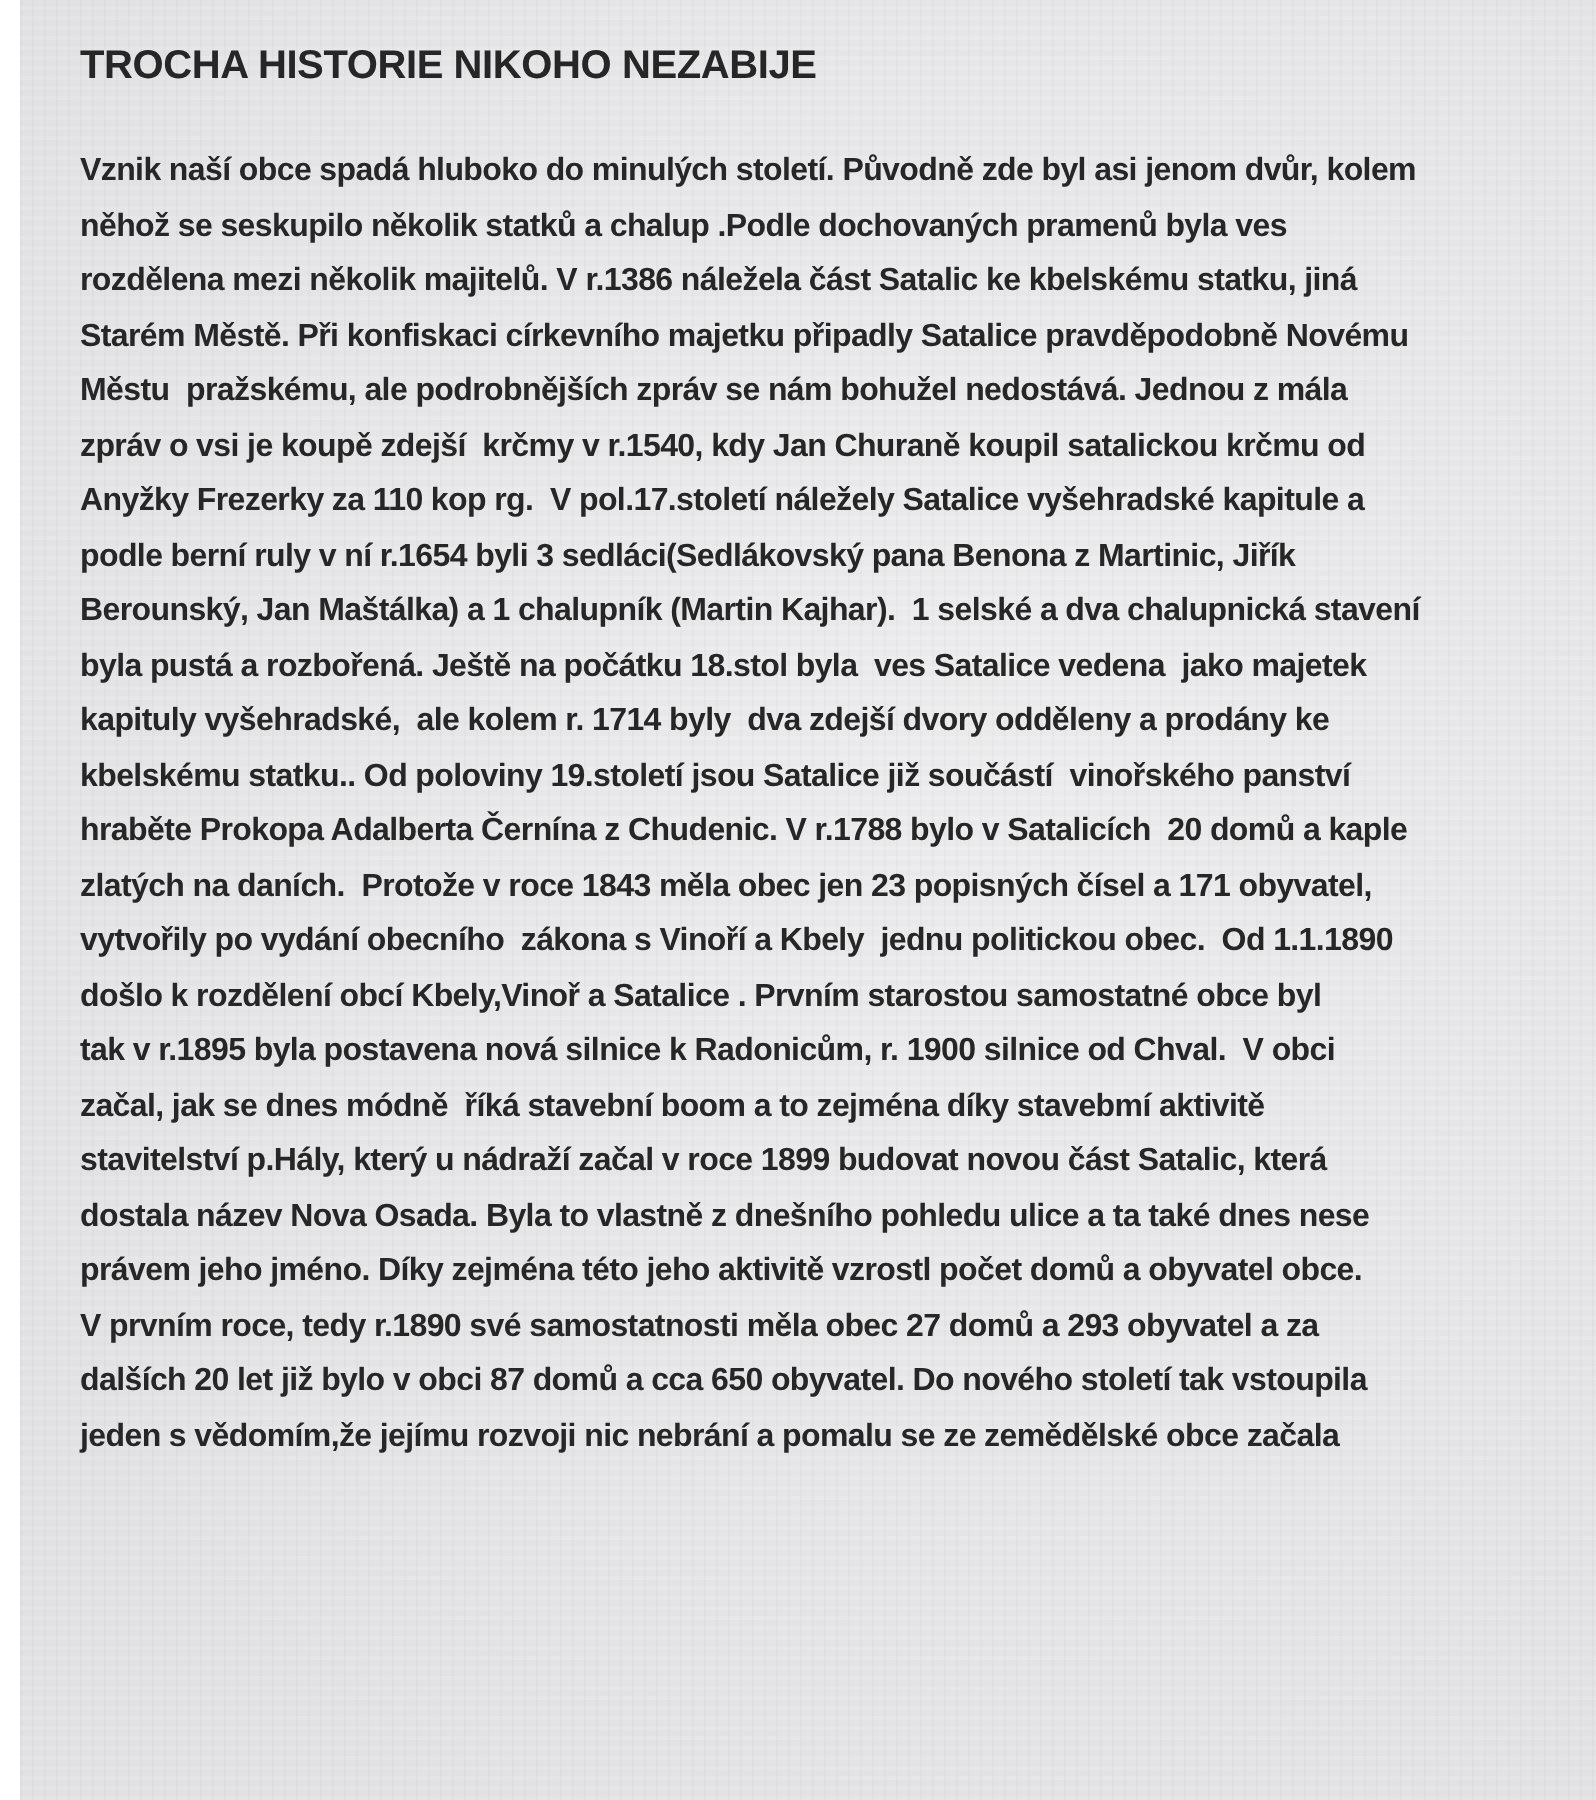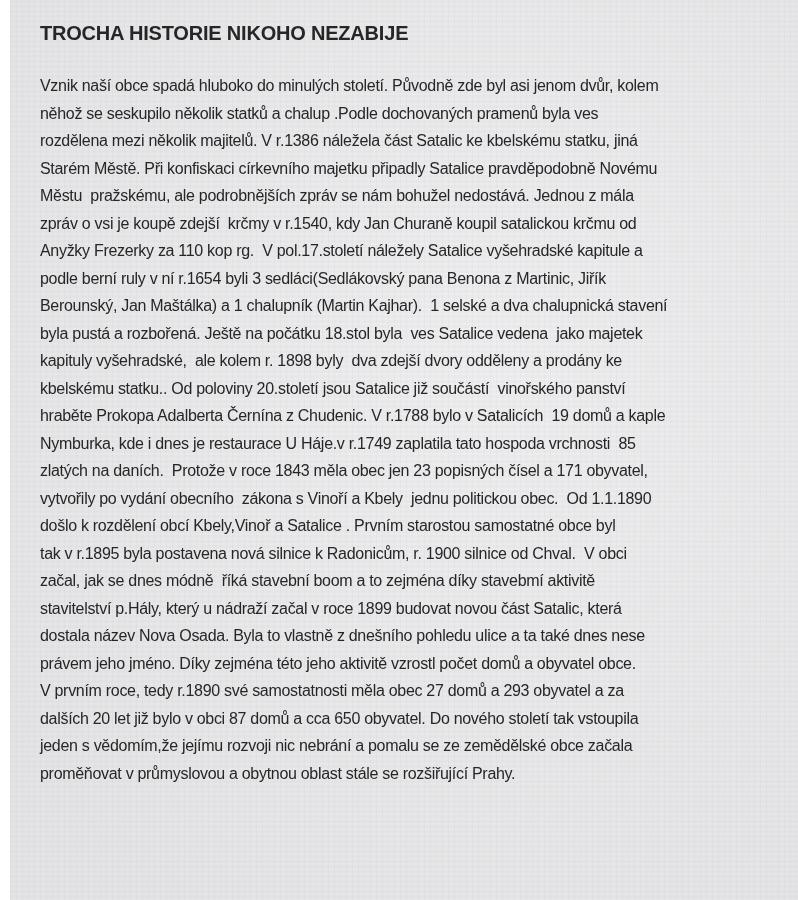--- a/index.html
+++ b/index.html
@@ -27,21 +27,21 @@
   }
   .title {
     margin: 0 0 26px 0;
     font-size: 20px;
     font-weight: 700;
     letter-spacing: -0.2px;
     line-height: 26px;
   }
   .body-text {
     font-size: 16px;
-    font-weight: 400;
+    font-weight: 700;
     letter-spacing: -0.3px;
   }
   .body-text .line {
     white-space: pre-wrap;
     line-height: 27.5px;
     height: 27.5px;
   }
 </style>
 </head>
 <body>
@@ -52,30 +52,28 @@
       <div class="line">Vznik naší obce spadá hluboko do minulých století. Původně zde byl asi jenom dvůr, kolem</div>
       <div class="line">něhož se seskupilo několik statků a chalup .Podle dochovaných pramenů byla ves</div>
       <div class="line">rozdělena mezi několik majitelů. V r.1386 náležela část Satalic ke kbelskému statku, jiná</div>
       <div class="line">Starém Městě. Při konfiskaci církevního majetku připadly Satalice pravděpodobně Novému</div>
       <div class="line">Městu  pražskému, ale podrobnějších zpráv se nám bohužel nedostává. Jednou z mála</div>
       <div class="line">zpráv o vsi je koupě zdejší  krčmy v r.1540, kdy Jan Churaně koupil satalickou krčmu od</div>
       <div class="line">Anyžky Frezerky za 110 kop rg.  V pol.17.století náležely Satalice vyšehradské kapitule a</div>
       <div class="line">podle berní ruly v ní r.1654 byli 3 sedláci(Sedlákovský pana Benona z Martinic, Jiřík</div>
       <div class="line">Berounský, Jan Maštálka) a 1 chalupník (Martin Kajhar).  1 selské a dva chalupnická stavení</div>
       <div class="line">byla pustá a rozbořená. Ještě na počátku 18.stol byla  ves Satalice vedena  jako majetek</div>
-      <div class="line">kapituly vyšehradské,  ale kolem r. 1898 byly  dva zdejší dvory odděleny a prodány ke</div>
-      <div class="line">kbelskému statku.. Od poloviny 20.století jsou Satalice již součástí  vinořského panství</div>
-      <div class="line">hraběte Prokopa Adalberta Černína z Chudenic. V r.1788 bylo v Satalicích  19 domů a kaple</div>
-      <div class="line">Nymburka, kde i dnes je restaurace U Háje.v r.1749 zaplatila tato hospoda vrchnosti  85</div>
+      <div class="line">kapituly vyšehradské,  ale kolem r. 1714 byly  dva zdejší dvory odděleny a prodány ke</div>
+      <div class="line">kbelskému statku.. Od poloviny 19.století jsou Satalice již součástí  vinořského panství</div>
+      <div class="line">hraběte Prokopa Adalberta Černína z Chudenic. V r.1788 bylo v Satalicích  20 domů a kaple</div>
       <div class="line">zlatých na daních.  Protože v roce 1843 měla obec jen 23 popisných čísel a 171 obyvatel,</div>
       <div class="line">vytvořily po vydání obecního  zákona s Vinoří a Kbely  jednu politickou obec.  Od 1.1.1890</div>
       <div class="line">došlo k rozdělení obcí Kbely,Vinoř a Satalice . Prvním starostou samostatné obce byl</div>
       <div class="line">tak v r.1895 byla postavena nová silnice k Radonicům, r. 1900 silnice od Chval.  V obci</div>
       <div class="line">začal, jak se dnes módně  říká stavební boom a to zejména díky stavebmí aktivitě</div>
       <div class="line">stavitelství p.Hály, který u nádraží začal v roce 1899 budovat novou část Satalic, která</div>
       <div class="line">dostala název Nova Osada. Byla to vlastně z dnešního pohledu ulice a ta také dnes nese</div>
       <div class="line">právem jeho jméno. Díky zejména této jeho aktivitě vzrostl počet domů a obyvatel obce.</div>
       <div class="line">V prvním roce, tedy r.1890 své samostatnosti měla obec 27 domů a 293 obyvatel a za</div>
       <div class="line">dalších 20 let již bylo v obci 87 domů a cca 650 obyvatel. Do nového století tak vstoupila</div>
       <div class="line">jeden s vědomím,že jejímu rozvoji nic nebrání a pomalu se ze zemědělské obce začala</div>
-      <div class="line">proměňovat v průmyslovou a obytnou oblast stále se rozšiřující Prahy.</div>
     </div>
 </div>
 
 </body></html>

